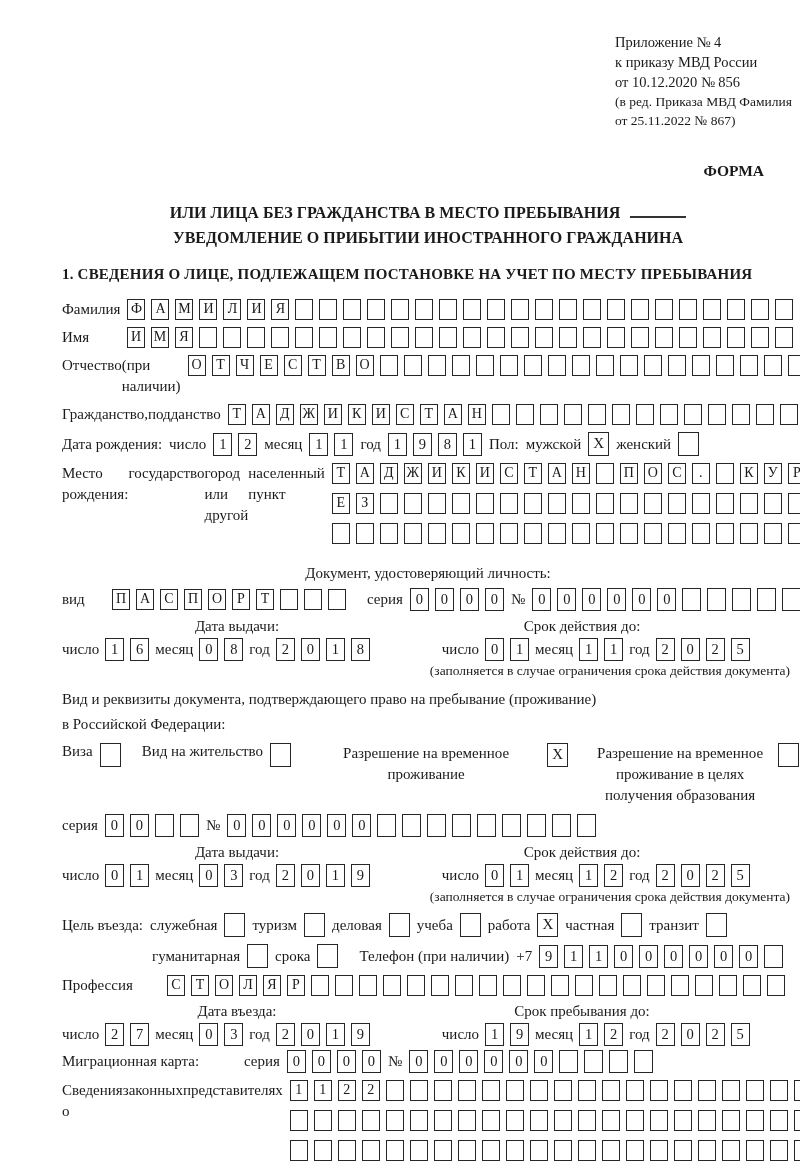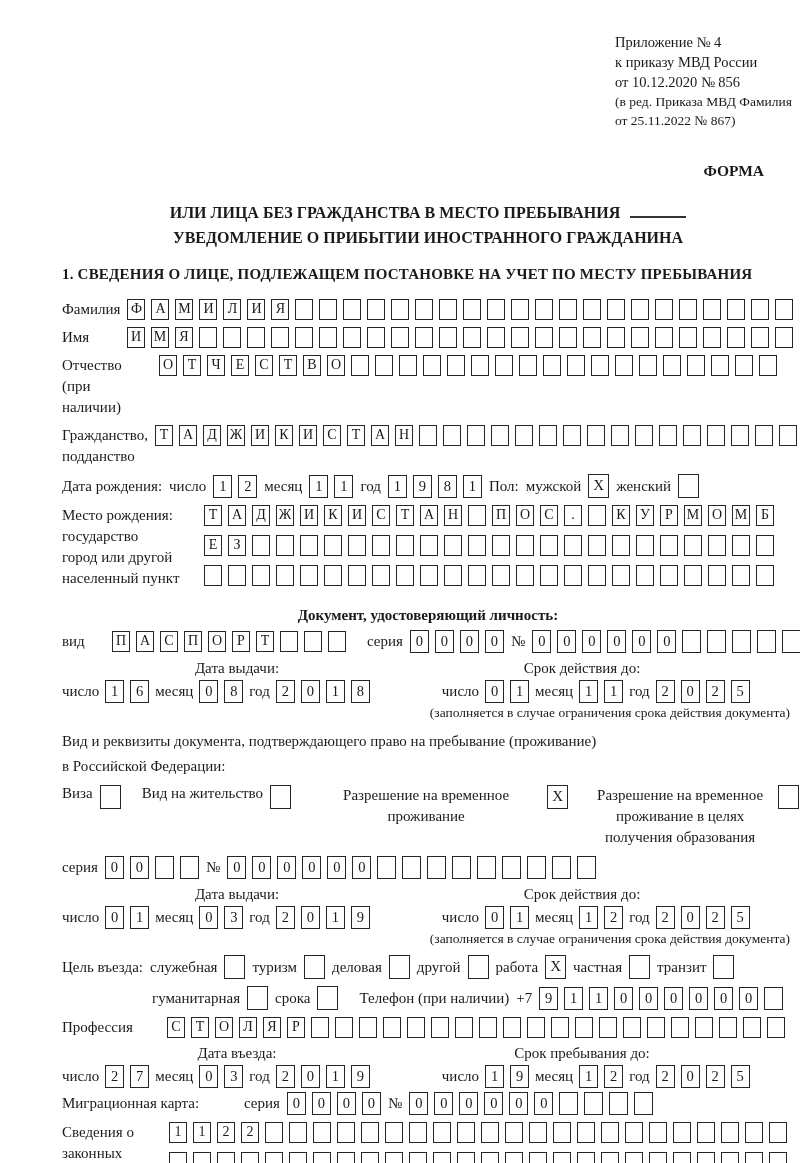--- a/index.html
+++ b/index.html
@@ -19,42 +19,42 @@
   
   .title{margin-top:20px;text-align:center;font-weight:bold;font-size:16px;line-height:25px;}
   .tl-line{display:inline-block;width:56px;border-bottom:2px solid #333;margin-left:10px;vertical-align:baseline;}
 
   .sec-heading{margin:16px 0 16px 0;font-weight:bold;font-size:15px;letter-spacing:.2px;}
 
   
   .row{display:flex;align-items:center;gap:7px;margin-bottom:7px;}
   .row.top{align-items:flex-start;}
   .lbl,.dlbl{white-space:nowrap;}
-  .lblcol{display:flex;flex-direction:column;line-height:21px;}
+  .lblcol{display:flex;flex-direction:row;line-height:21px;}
   .w58{flex:0 0 58px;}
   .w97{flex:0 0 90px;}
   .w80{flex:0 0 80px;}
   .w135{flex:0 0 135px;}
   .w43{flex:0 0 43px;}
   .w98{flex:0 0 98px;}
   .w100{flex:0 0 100px;}
   .w175{flex:0 0 175px;}
 
   
   .cells{display:inline-flex;gap:6px;flex-wrap:nowrap;}
   .cell{flex:0 0 18px;width:18px;height:21px;box-sizing:border-box;border:1.6px solid #262626;
         text-align:center;font-size:14px;line-height:18px;background:#fff;}
   .dc .cell{flex-basis:19px;width:19px;height:23px;line-height:20px;font-size:14.5px;}
   .cellrows .cells{margin-bottom:9px;}
 
   
   .cbox{flex:0 0 21px;display:inline-block;width:21px;height:24px;box-sizing:border-box;
         border:1.6px solid #262626;text-align:center;font-size:15px;line-height:21px;background:#fff;}
 
-  .center-bold{text-align:center;font-weight:bold;margin:12px 0 6px 0;}
+  .center-bold{text-align:center;font-weight:normal;margin:12px 0 6px 0;}
 
   .dheaders{display:flex;margin-bottom:3px;}
   .dh1{flex:0 0 350px;text-align:center;}
   .dh2{flex:0 0 300px;margin-left:20px;text-align:center;}
   .daterow{display:flex;align-items:center;margin-bottom:2px;}
   .dgroup{display:inline-flex;align-items:center;gap:6px;}
   .g2{margin-left:72px;}
   .note-right{text-align:right;font-size:13.5px;margin:2px 0 8px 0;padding-right:4px;}
 
   .ptext{line-height:25px;}
@@ -515,21 +515,21 @@
   <div class="note-right">(заполняется в случае ограничения срока действия документа)</div>
 
   <div class="row">
     <span class="dlbl">Цель въезда:</span>
     <span class="dlbl">служебная</span>
     <span class="cbox"></span>
     <span class="dlbl">туризм</span>
     <span class="cbox"></span>
     <span class="dlbl">деловая</span>
     <span class="cbox"></span>
-    <span class="dlbl">другой</span>
+    <span class="dlbl">учеба</span>
     <span class="cbox"></span>
     <span class="dlbl">работа</span>
     <span class="cbox">X</span>
     <span class="dlbl">частная</span>
     <span class="cbox"></span>
     <span class="dlbl">транзит</span>
     <span class="cbox"></span>
   </div>
 
   <div class="row indent90">

